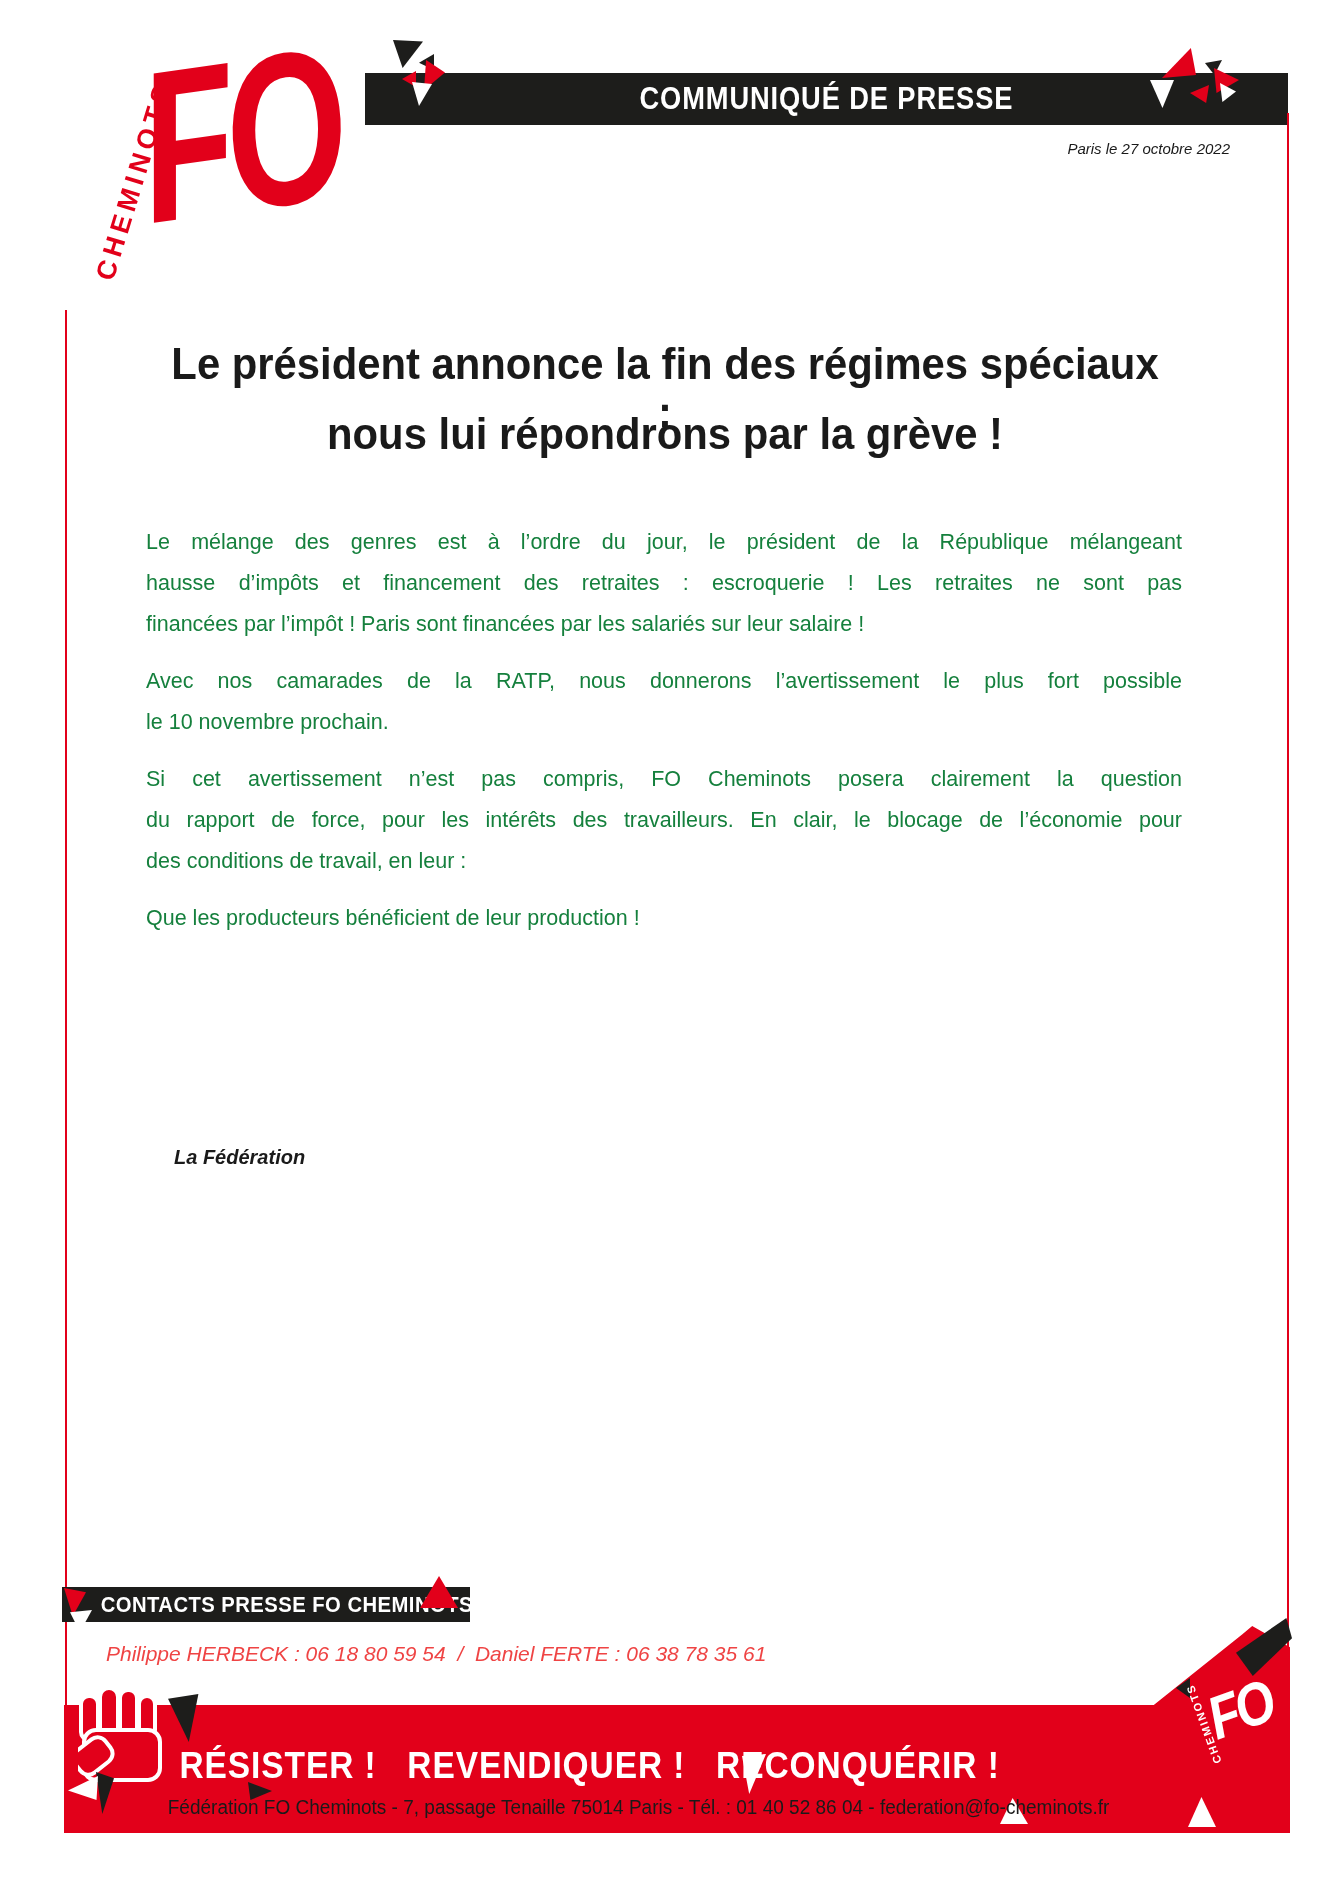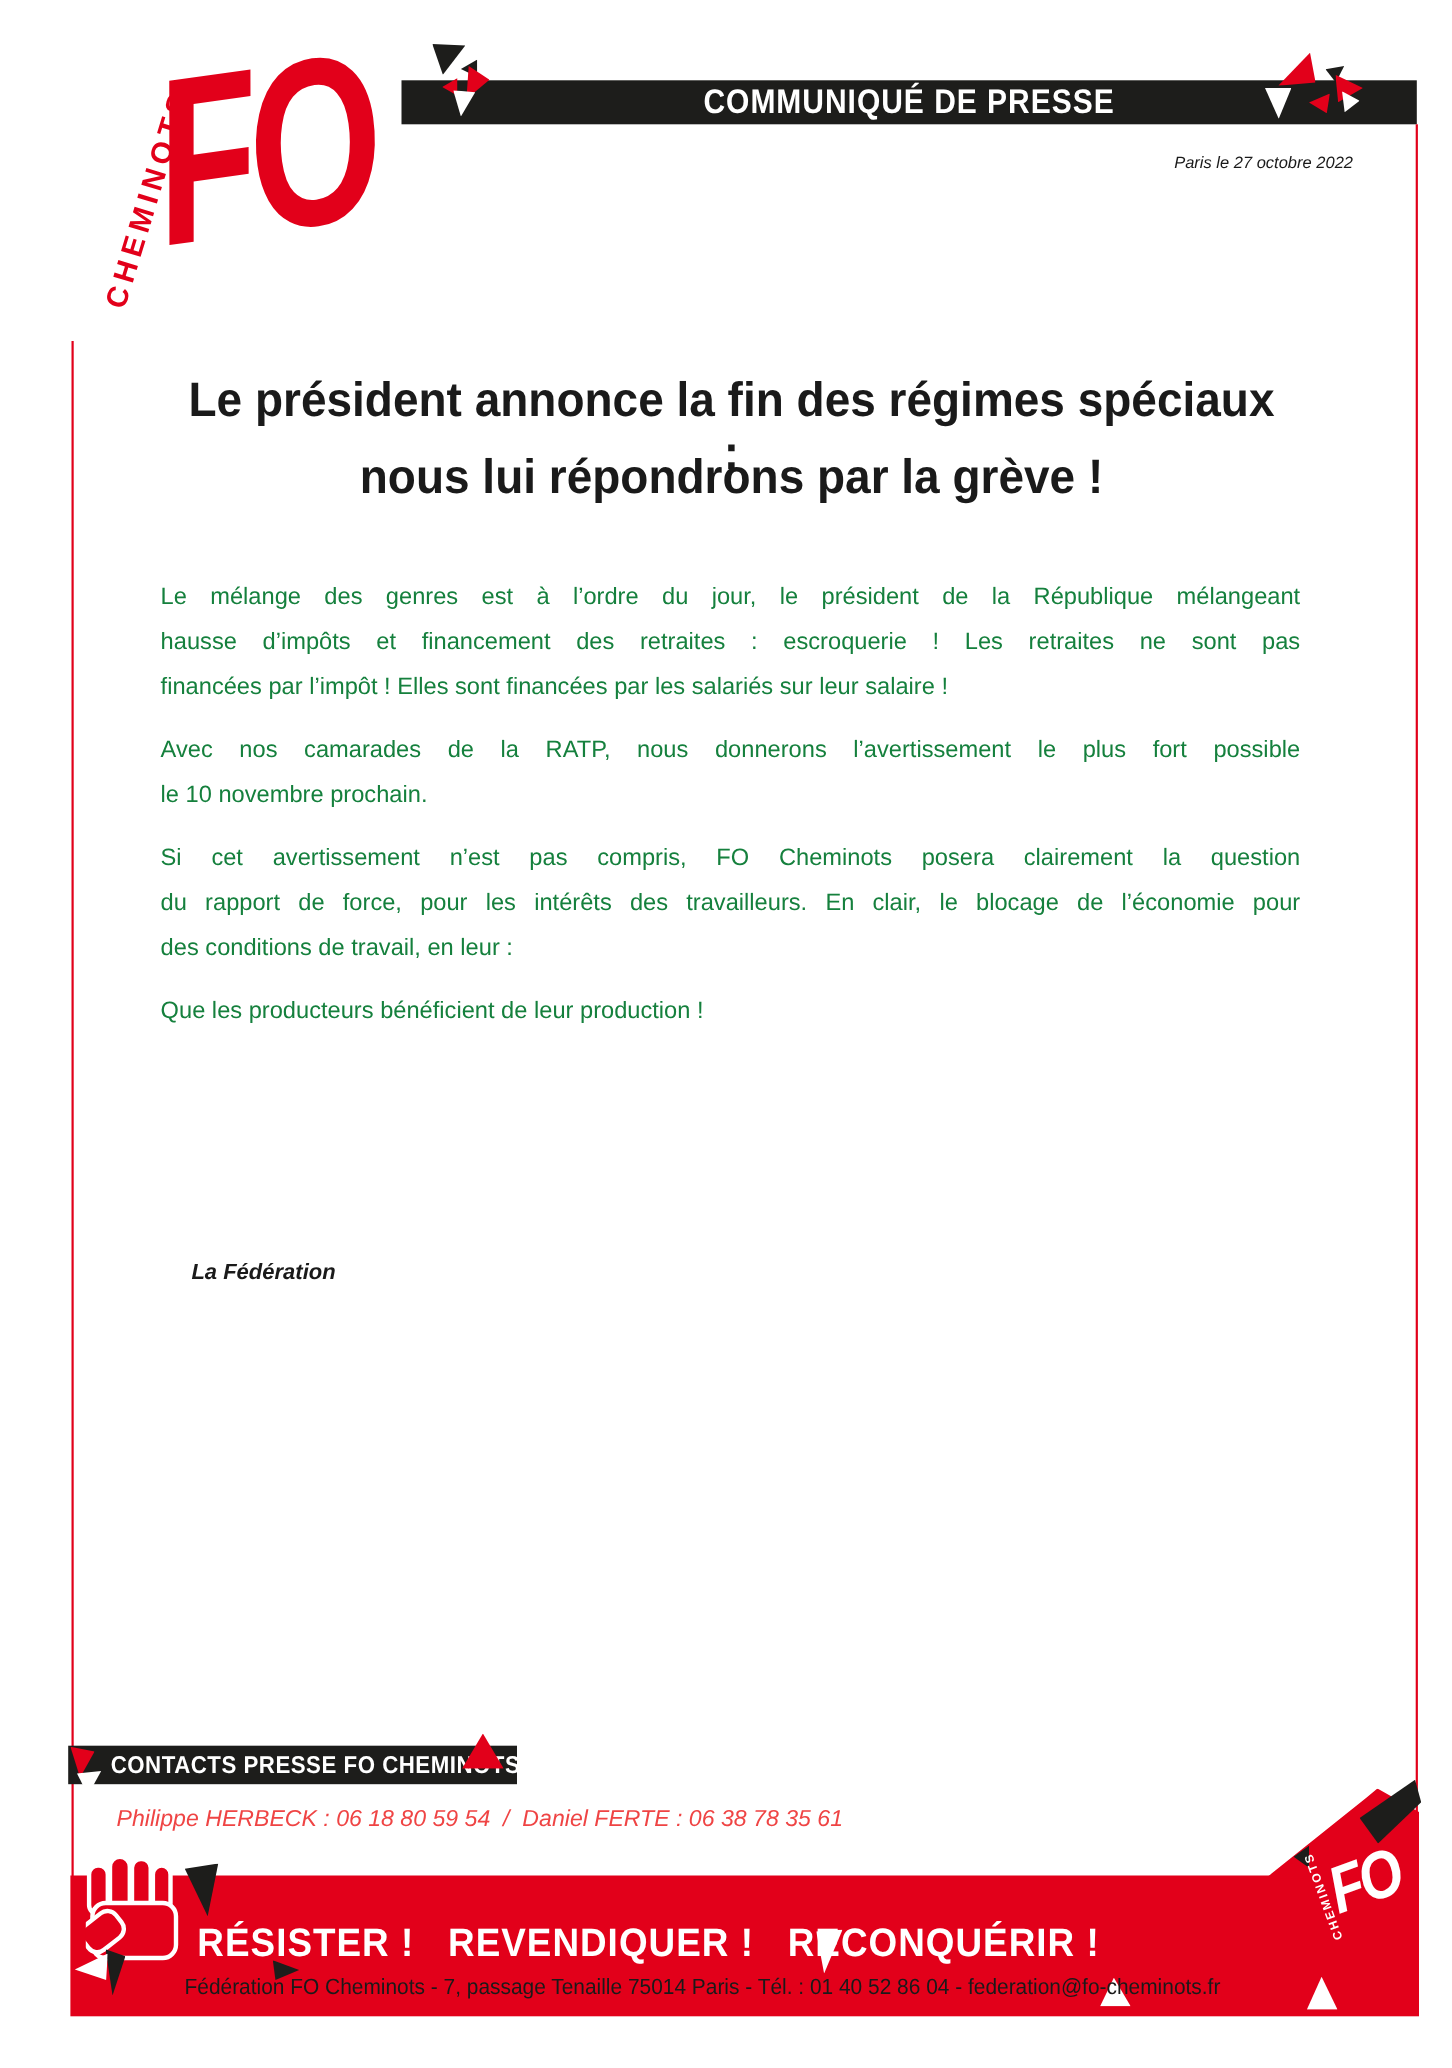--- a/index.html
+++ b/index.html
@@ -8,21 +8,21 @@
 
   
   .fo-logo-top{position:absolute; left:40px; top:25px; width:260px; height:250px;}
   .fo-top-text{position:absolute; left:70px; top:14px; color:#e2001a; font-weight:bold; font-style:italic;
     font-size:215px; line-height:200px; letter-spacing:-14px;
     transform:rotate(-8deg) scaleX(.72); transform-origin:40% 50%;}
   .cheminots-top{position:absolute; left:50px; top:250px; color:#e2001a; font-weight:bold;
     font-size:27px; letter-spacing:5px; transform:rotate(-73deg); transform-origin:0 0; white-space:nowrap;}
 
   
-  .top-banner{position:absolute; left:365px; top:73px; width:923px; height:40px; background:#1d1d1b;
+  .top-banner{position:absolute; left:365px; top:73px; width:923px; height:52px; background:#1d1d1b;
     display:flex; align-items:center; justify-content:center;}
   .top-banner span{color:#fff; font-weight:bold; font-size:31px; letter-spacing:1px;
     transform:scaleX(.88); white-space:nowrap;}
   .date-line{position:absolute; left:800px; top:140px; width:430px; text-align:right;
     font-style:italic; font-size:15px; color:#1a1a1a;}
 
   
   .redline{position:absolute; width:2px; background:#e2001a;}
   .redline-left{left:65px; top:310px; height:1396px;}
   .redline-right{left:1287px; top:113px; height:1585px;}
@@ -129,21 +129,21 @@
   <div class="redline redline-left"></div>
   <div class="redline redline-right"></div>
 
   <div class="title title-1">Le président annonce la fin des régimes spéciaux :</div>
   <div class="title title-2">nous lui répondrons par la grève !</div>
 
   <div class="body-text">
     <div class="para">
       <div class="bline">Le mélange des genres est à l’ordre du jour, le président de la République mélangeant</div>
       <div class="bline">hausse d’impôts et financement des retraites : escroquerie ! Les retraites ne sont pas</div>
-      <div class="bline bline-last">financées par l’impôt ! Elles sont financées par les salariés sur leur salaire !</div>
+      <div class="bline bline-last">financées par l’impôt ! Paris sont financées par les salariés sur leur salaire !</div>
     </div>
     <div class="para">
       <div class="bline">Avec nos camarades de la RATP, nous donnerons l’avertissement le plus fort possible</div>
       <div class="bline bline-last">le 10 novembre prochain.</div>
     </div>
     <div class="para">
       <div class="bline">Si cet avertissement n’est pas compris, FO Cheminots posera clairement la question</div>
       <div class="bline">du rapport de force, pour les intérêts des travailleurs. En clair, le blocage de l’économie pour</div>
       <div class="bline bline-last">des conditions de travail, en leur :</div>
     </div>

